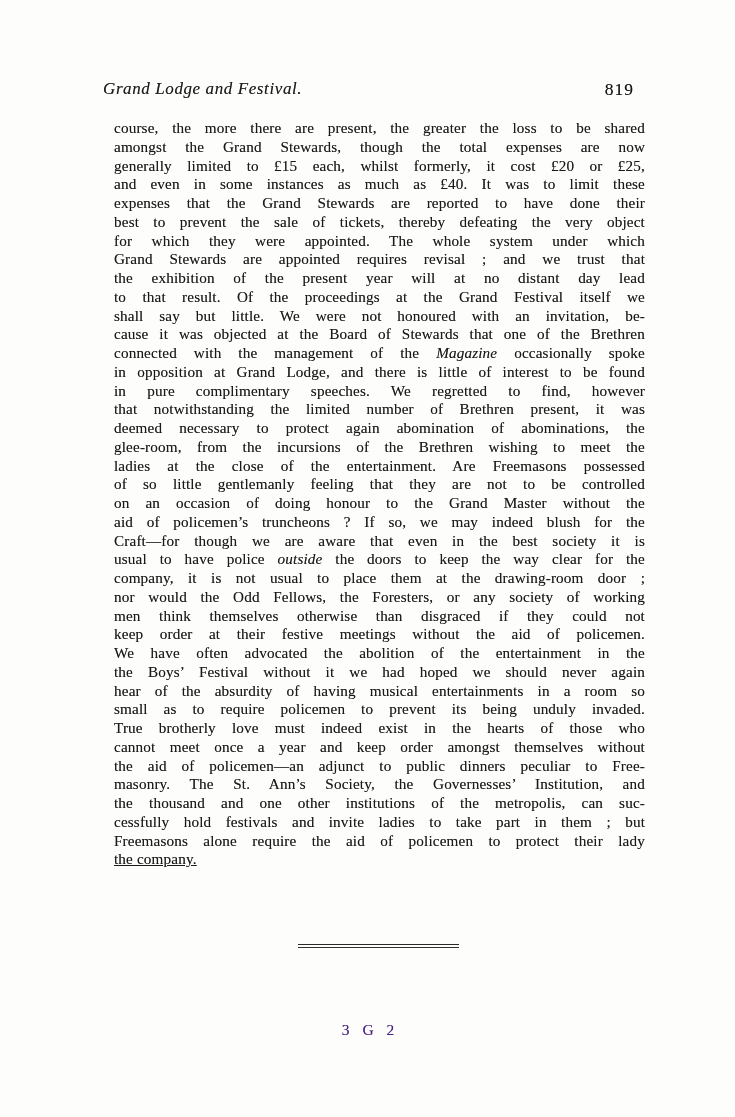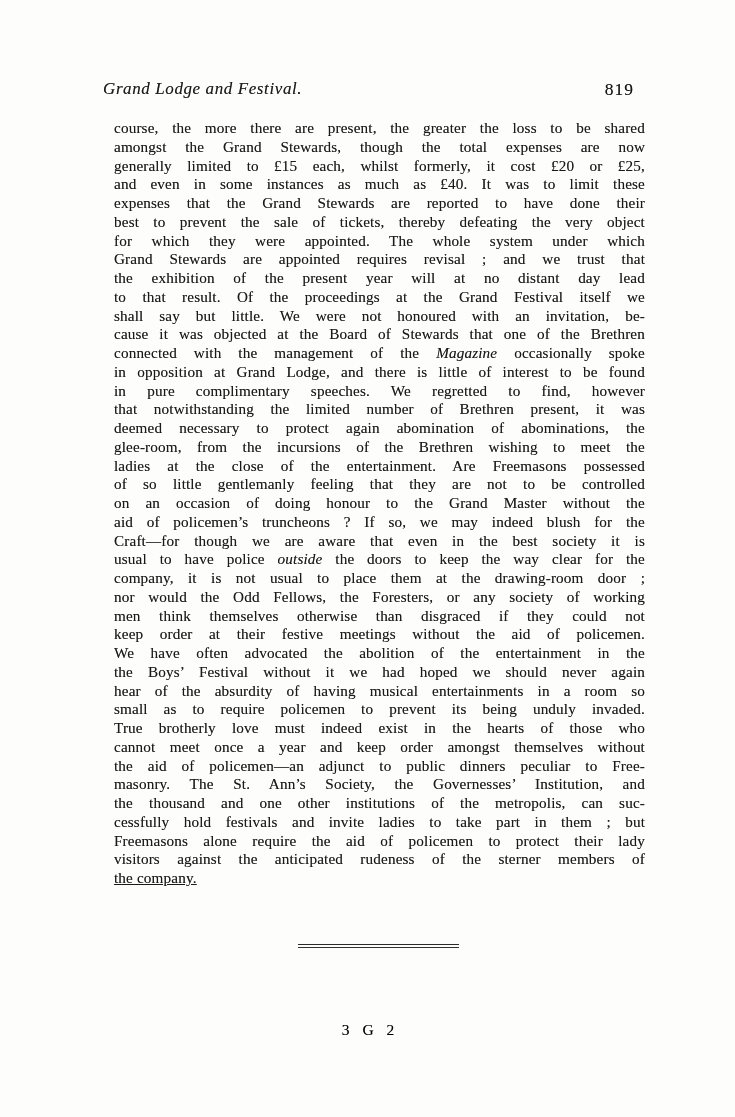--- a/index.html
+++ b/index.html
@@ -76,21 +76,21 @@
   }
   .signature {
     position: absolute;
     left: 103px;
     width: 531px;
     top: 1021px;
     text-align: center;
     font-size: 15.5px;
     word-spacing: 7px;
     letter-spacing: 1px;
-    color: #000000;
+    color: #4c1d95;
     text-shadow: 0 0 0.5px rgba(25,25,25,0.5);
   }
 </style>
 </head>
 <body>
 
 <div class="page">
 
   <div class="running-head">
     <span class="head-title">Grand Lodge and Festival.</span>
@@ -130,21 +130,20 @@
       <div class="line"><span>the Boys’ Festival without it we had hoped we should never again</span></div>
       <div class="line"><span>hear of the absurdity of having musical entertainments in a room so</span></div>
       <div class="line"><span>small as to require policemen to prevent its being unduly invaded.</span></div>
       <div class="line"><span>True brotherly love must indeed exist in the hearts of those who</span></div>
       <div class="line"><span>cannot meet once a year and keep order amongst themselves without</span></div>
       <div class="line"><span>the aid of policemen—an adjunct to public dinners peculiar to Free-</span></div>
       <div class="line"><span>masonry.  The St. Ann’s Society, the Governesses’ Institution, and</span></div>
       <div class="line"><span>the thousand and one other institutions of the metropolis, can suc-</span></div>
       <div class="line"><span>cessfully hold festivals and invite ladies to take part in them ; but</span></div>
       <div class="line"><span>Freemasons alone require the aid of policemen to protect their lady</span></div>
-      <div class="line"><span>visitors against the anticipated rudeness of the sterner members of</span></div>
       <div class="line last"><span>the company.</span></div>
     </div>
 
   <div class="divider"></div>
 
   <div class="signature">3 G 2</div>
 
 </div>
 
 </body></html>

